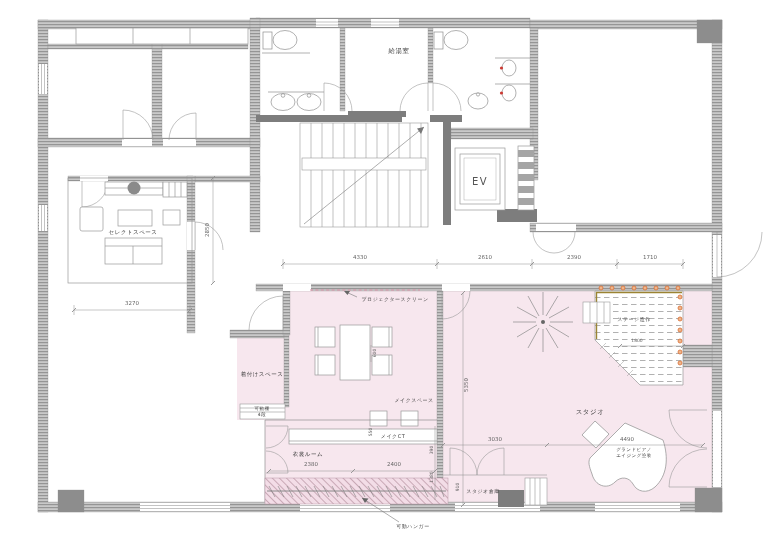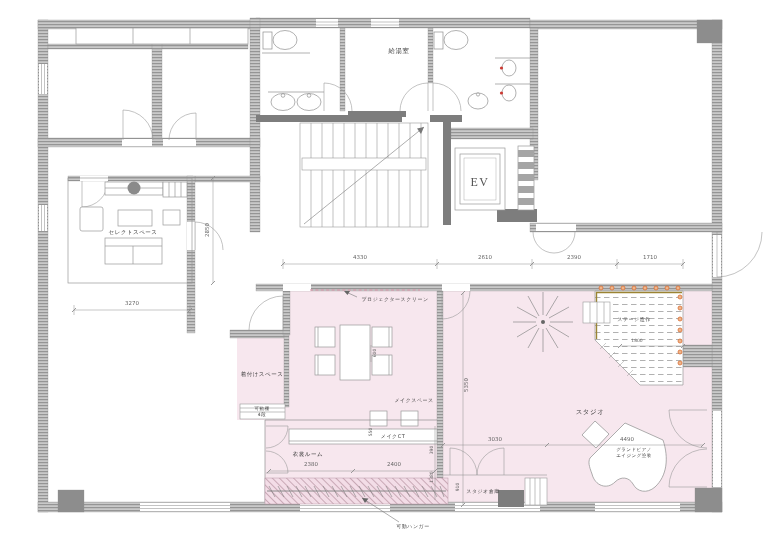--- a/index.html
+++ b/index.html
@@ -5,21 +5,21 @@
   html,body{margin:0;padding:0;background:#ffffff;}
   .plan{position:relative;width:768px;height:543px;background:#fff;overflow:hidden;
         font-family:"DejaVu Sans",sans-serif;}
   .plan svg{position:absolute;left:0;top:0;}
   .lbl{position:absolute;transform:translate(-50%,-50%);font-size:6px;color:#3a3a3a;
        white-space:nowrap;letter-spacing:.5px;line-height:1;}
   .dim{position:absolute;transform:translate(-50%,-50%);font-size:5.5px;color:#666;
        white-space:nowrap;line-height:1;}
   .rot{transform:translate(-50%,-50%) rotate(-90deg);}
   .fs45{font-size:4.5px;} .fs5{font-size:5px;} .fs55{font-size:5.5px;}
-  .fs65{font-size:6.5px;padding-left:22px;} .fs8{font-size:12px;letter-spacing:1.5px;color:#555;font-family:Liberation Serif, serif;}
+  .fs65{font-size:6.5px;padding-left:22px;} .fs8{font-size:10px;letter-spacing:1.5px;color:#555;}
 </style>
 </head>
 <body>
 
 <div class="plan">
 <svg width="768" height="543" viewBox="0 0 768 543">
   <defs>
     <pattern id="hw" width="4" height="3" patternUnits="userSpaceOnUse">
       <rect width="4" height="3" fill="#c9c9c9"></rect>
           <rect width="4" height="1.2" fill="#959595"></rect>

